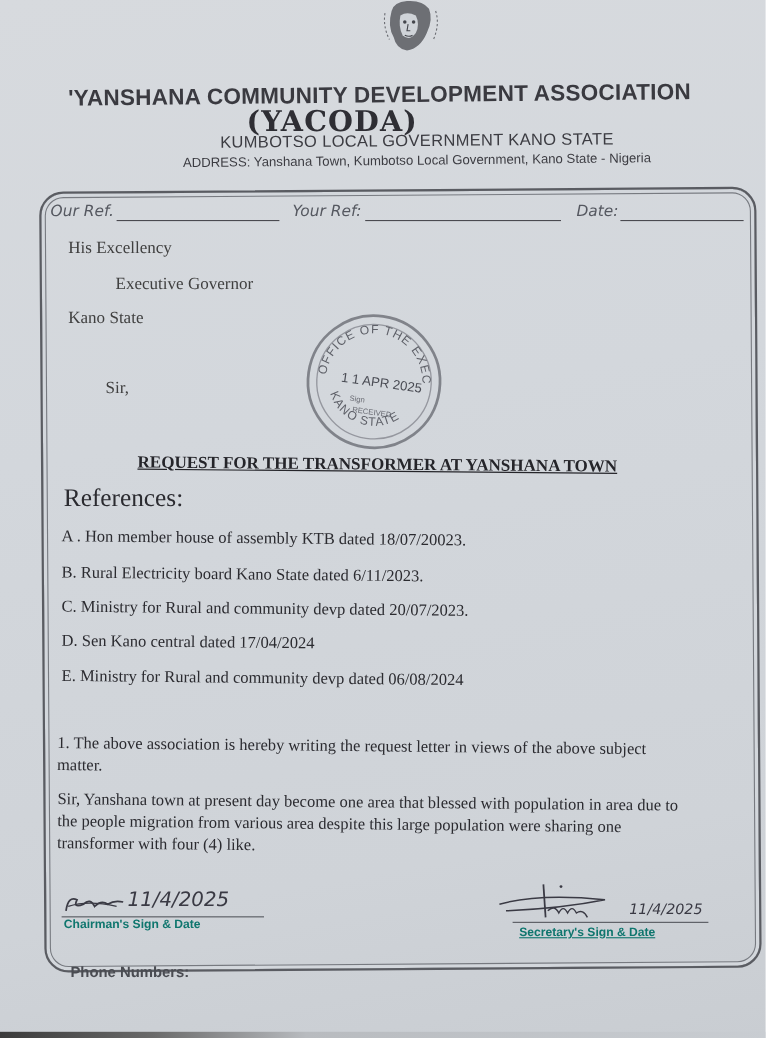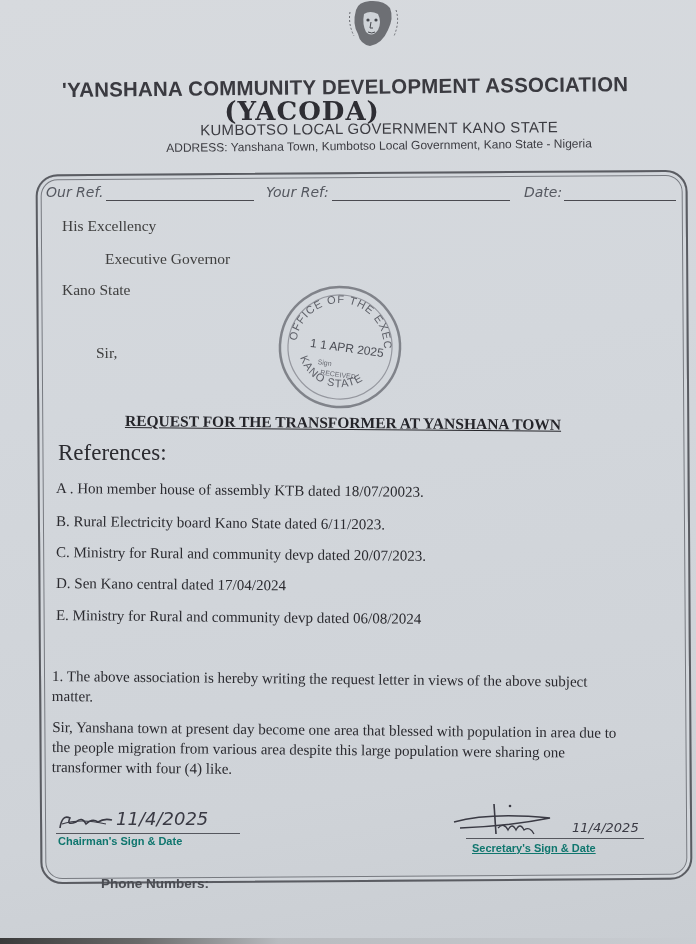--- a/index.html
+++ b/index.html
@@ -66,21 +66,21 @@
   .para {
     position: absolute; left: 52px; width: 580px; font-size: 15px; line-height: 20px;
     color: #2b2b30; transform: rotate(0.6deg); transform-origin: left;
   }
   .sig-block { position: absolute; font-family: "Liberation Sans", sans-serif; font-size: 11px; color: #0f766e; font-weight: bold; }
   .handwriting {
     position: absolute; font-family: "DejaVu Sans", sans-serif; font-style: italic; color: #3a3a44;
   }
   .phone-label {
     position: absolute; left: 64px; top: 876px; font-family: "Liberation Sans", sans-serif;
-    font-weight: bold; font-size: 13.5px; color: #4a4c52; margin-left: 37px;
+    font-weight: bold; font-size: 13.5px; color: #4a4c52;
   }
   .bottom-shadow {
     position: absolute; left: 0; top: 938px; width: 696px; height: 6px;
     background: linear-gradient(90deg, #3a3a3a 0%, #6a6a6a 20%, #b8bbbf 40%, #c9cdd2 100%);
   }
 </style>
 </head>
 <body>
 
 <div class="page">

